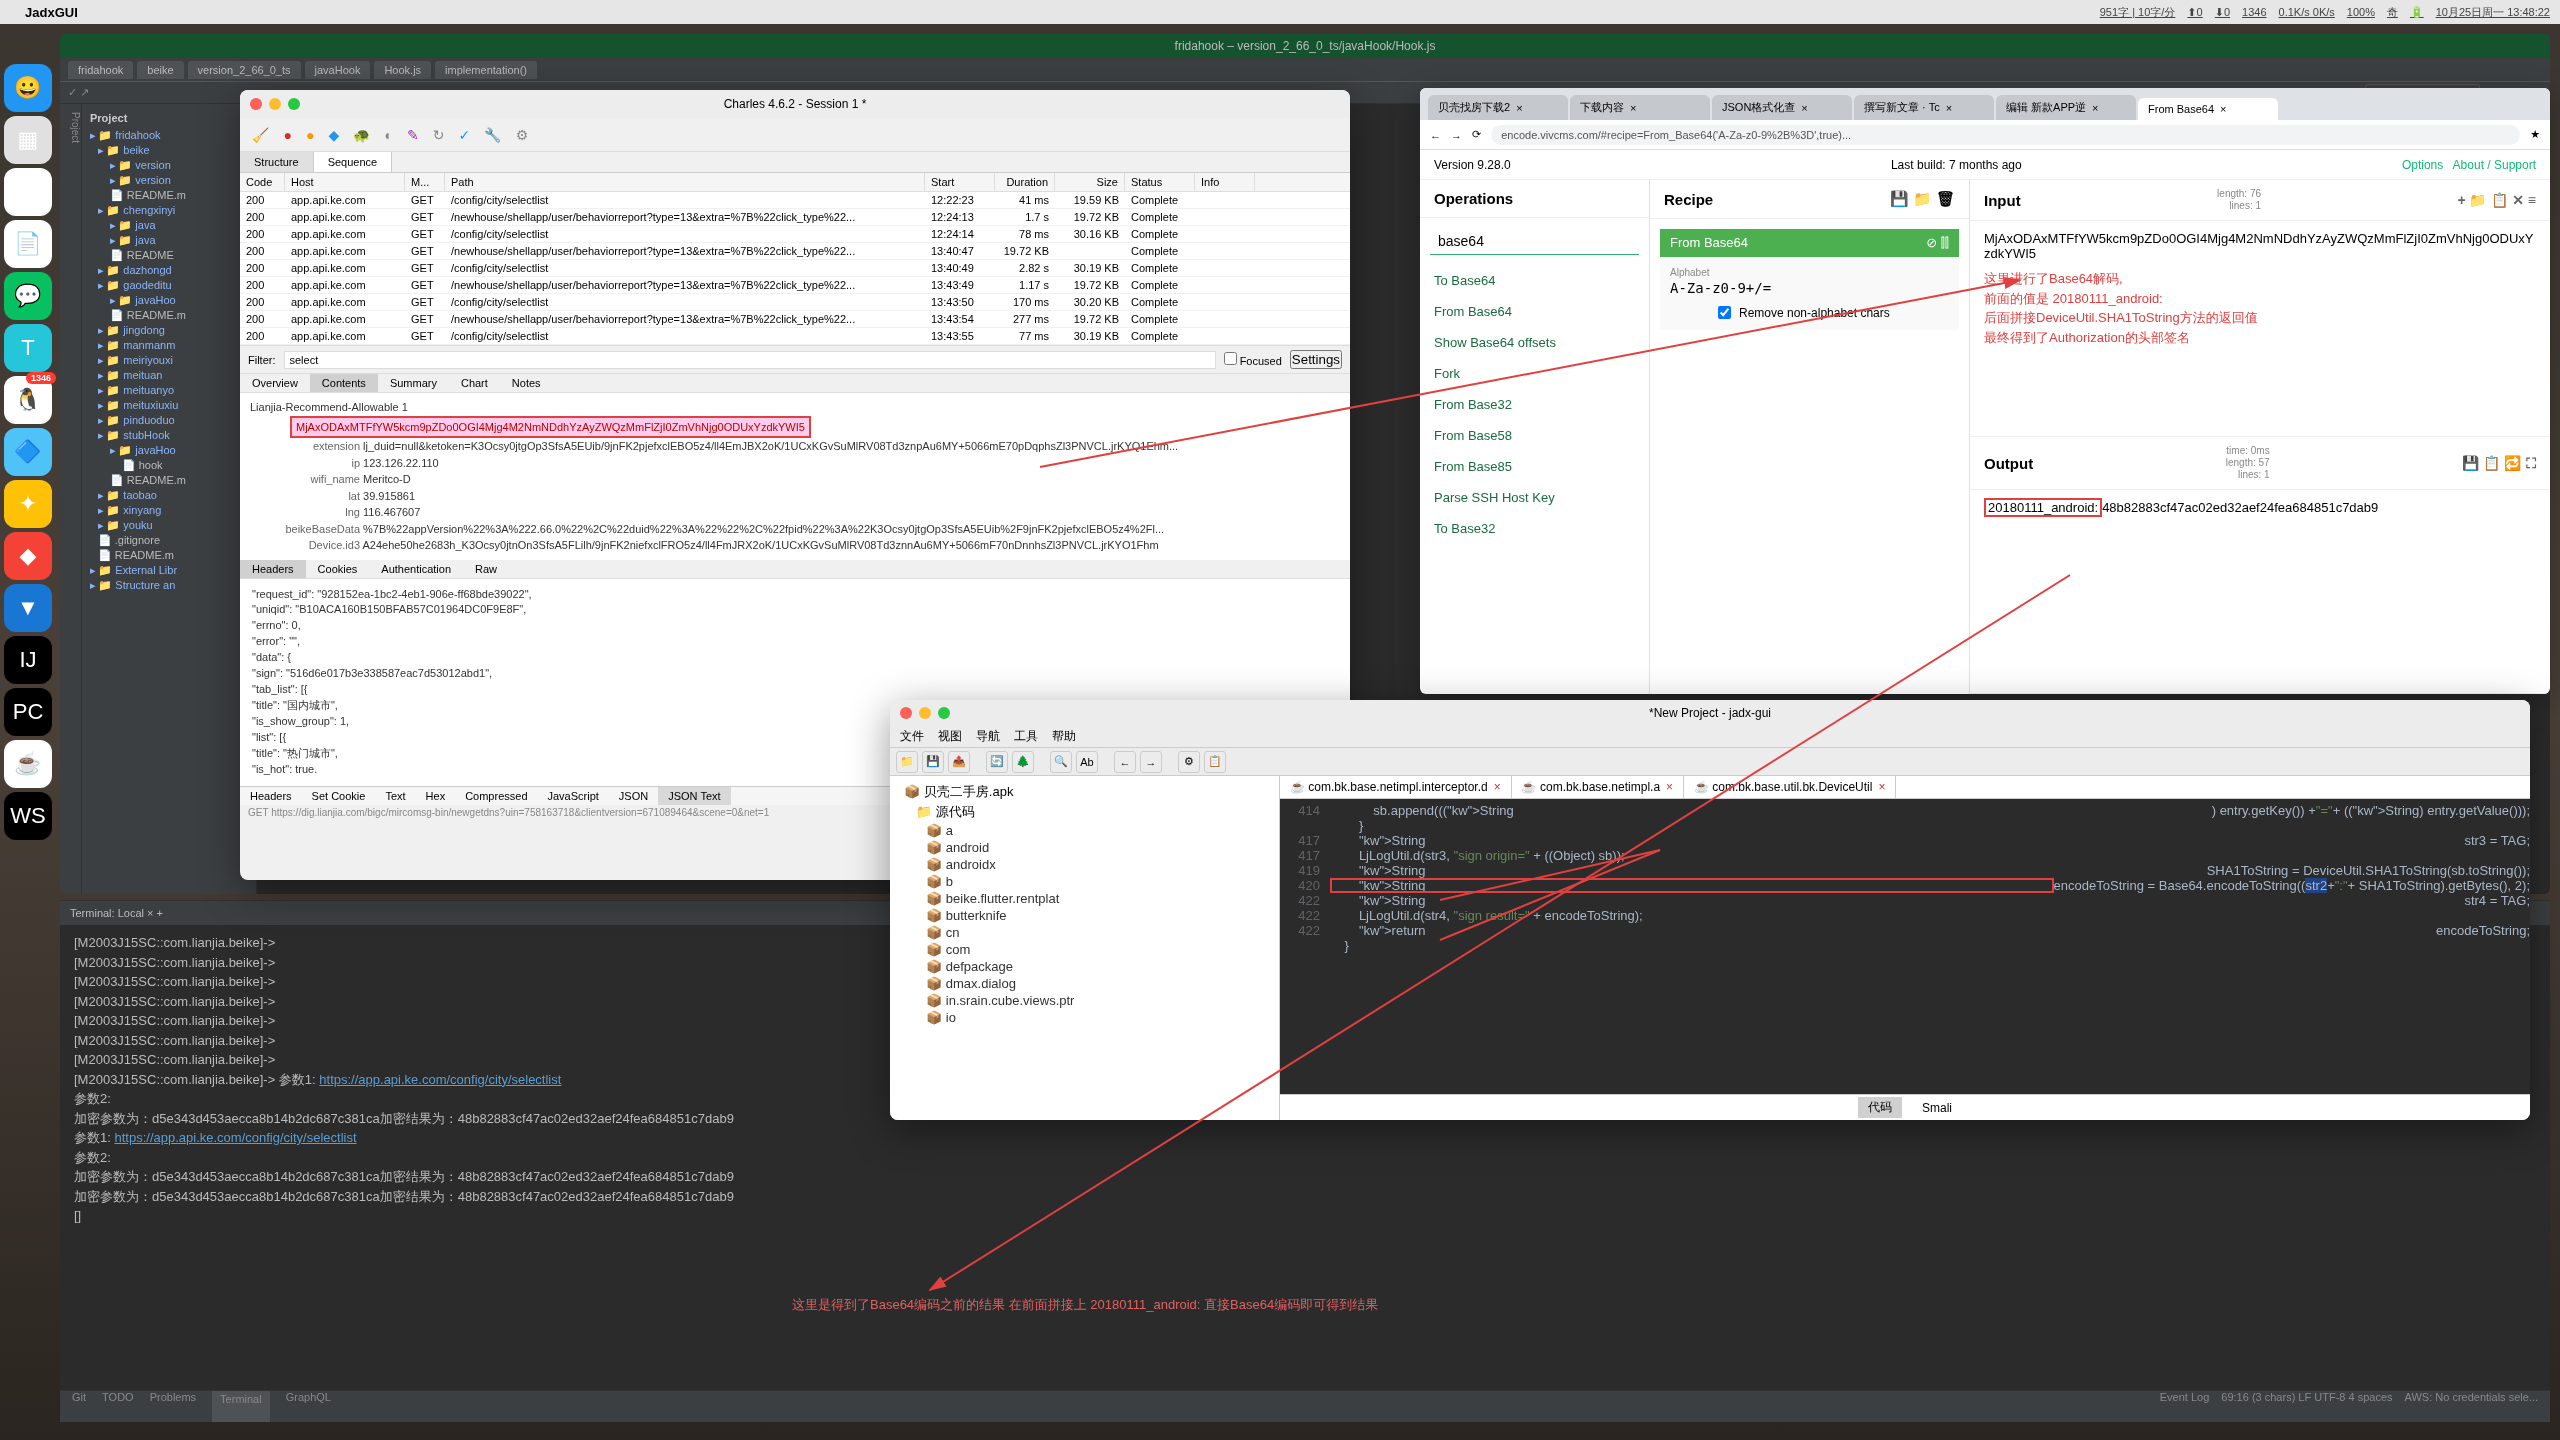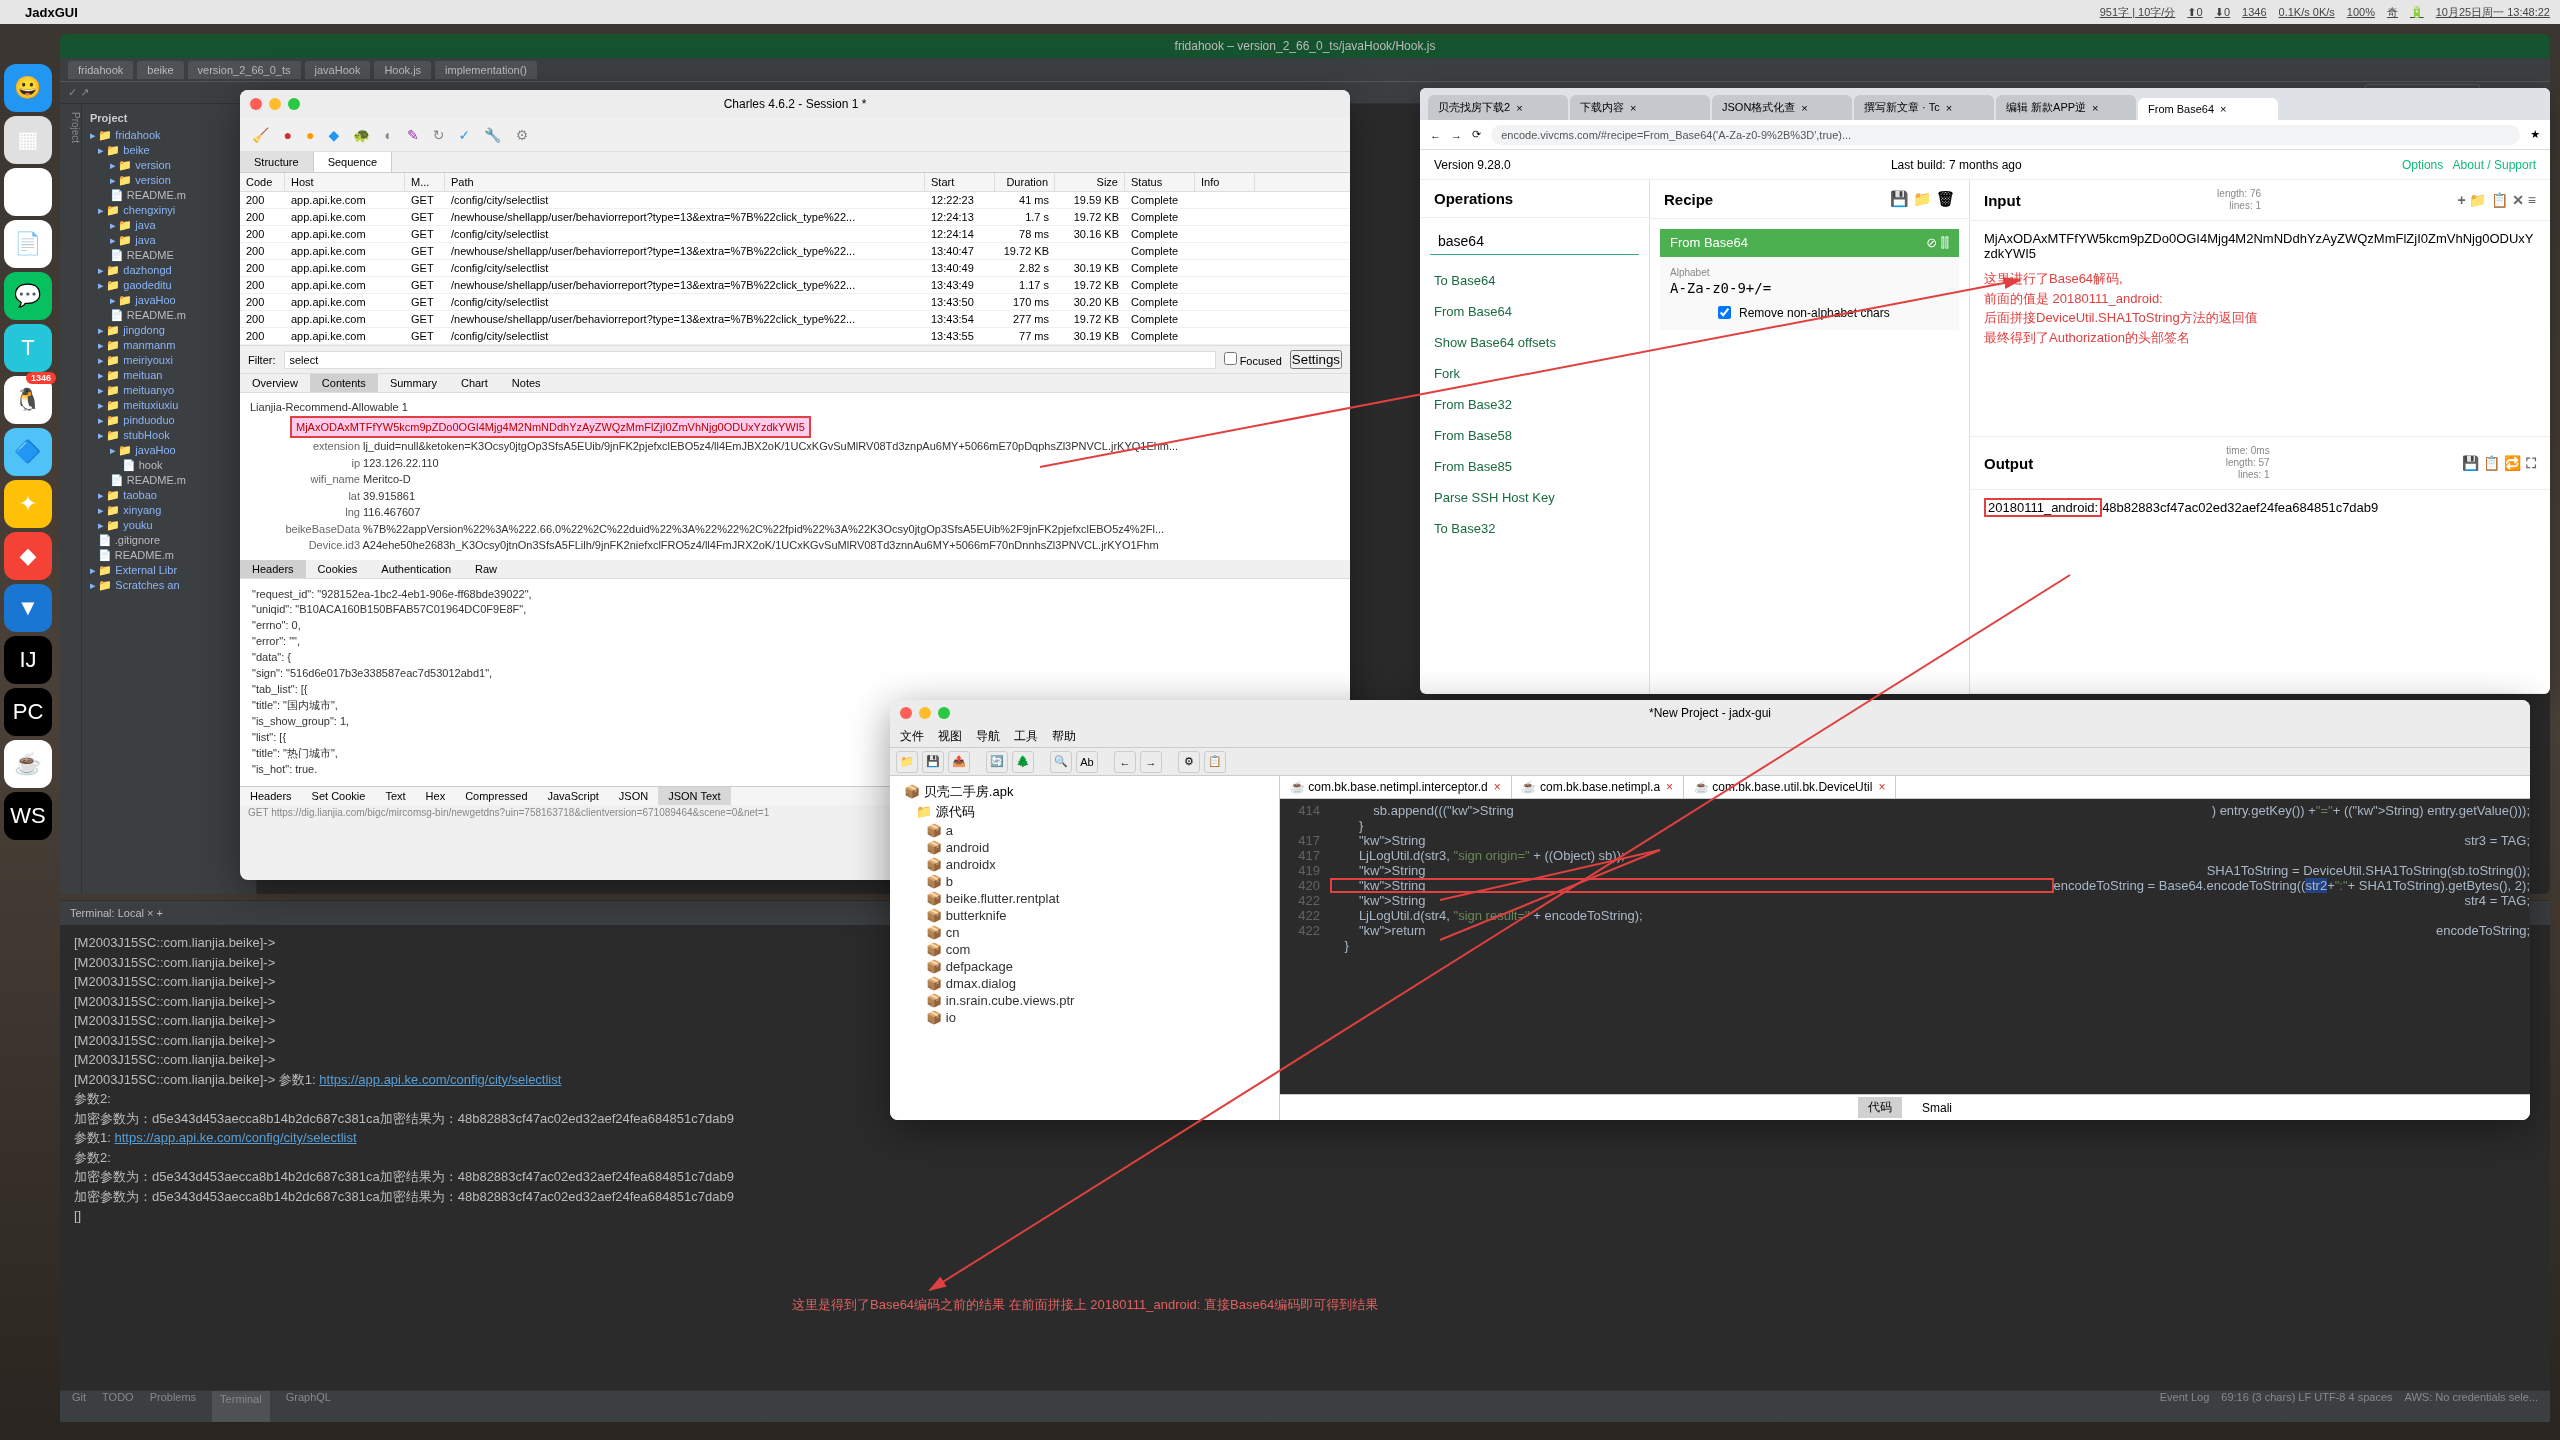--- a/index.html
+++ b/index.html
@@ -219,21 +219,21 @@
           <div class="tree-item l1"><span class="folder">▸ 📁 stubHook</span></div>
           <div class="tree-item l2"><span class="folder">▸ 📁 javaHoo</span></div>
           <div class="tree-item l3"><span class="file">📄 hook</span></div>
           <div class="tree-item l2"><span class="file">📄 README.m</span></div>
           <div class="tree-item l1"><span class="folder">▸ 📁 taobao</span></div>
           <div class="tree-item l1"><span class="folder">▸ 📁 xinyang</span></div>
           <div class="tree-item l1"><span class="folder">▸ 📁 youku</span></div>
           <div class="tree-item l1"><span class="file">📄 .gitignore</span></div>
           <div class="tree-item l1"><span class="file">📄 README.m</span></div>
           <div class="tree-item l0"><span class="folder">▸ 📁 External Libr</span></div>
-          <div class="tree-item l0"><span class="folder">▸ 📁 Scratches an</span></div>
+          <div class="tree-item l0"><span class="folder">▸ 📁 Structure an</span></div>
         </div>
     </div>
     <div style="flex:1;background:#2b2b2b;position:relative;">
       <div style="position:absolute;top:0;right:0;display:flex;gap:2px;padding:2px;" id="ide-open-tabs">
           <span style="background: rgb(81, 86, 88); color: rgb(153, 153, 153); padding: 2px 8px; font-size: 10px;">version_9_2_0 t/javaHook/Hook.js</span>
           <span style="background: rgb(81, 86, 88); color: rgb(153, 153, 153); padding: 2px 8px; font-size: 10px;">version_10_86_0_272/javaHook/Hook.js</span>
           <span style="background: rgb(81, 86, 88); color: rgb(153, 153, 153); padding: 2px 8px; font-size: 10px;">version_2_1_6 ts/javaHook/Hook.js</span>
           <span style="background: rgb(81, 86, 88); color: rgb(153, 153, 153); padding: 2px 8px; font-size: 10px;">version_11_8_404/javaHook/Hook.js</span>
         </div>
       <div style="position:absolute;bottom:10px;left:50%;transform:translateX(-50%);color:#666;font-size:11px;">callback for Java.perform()</div>

